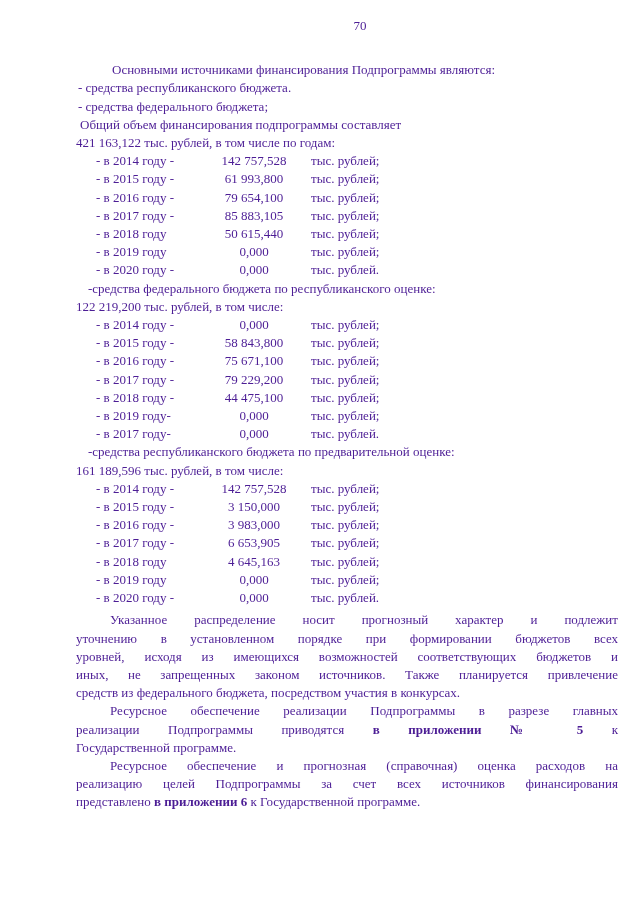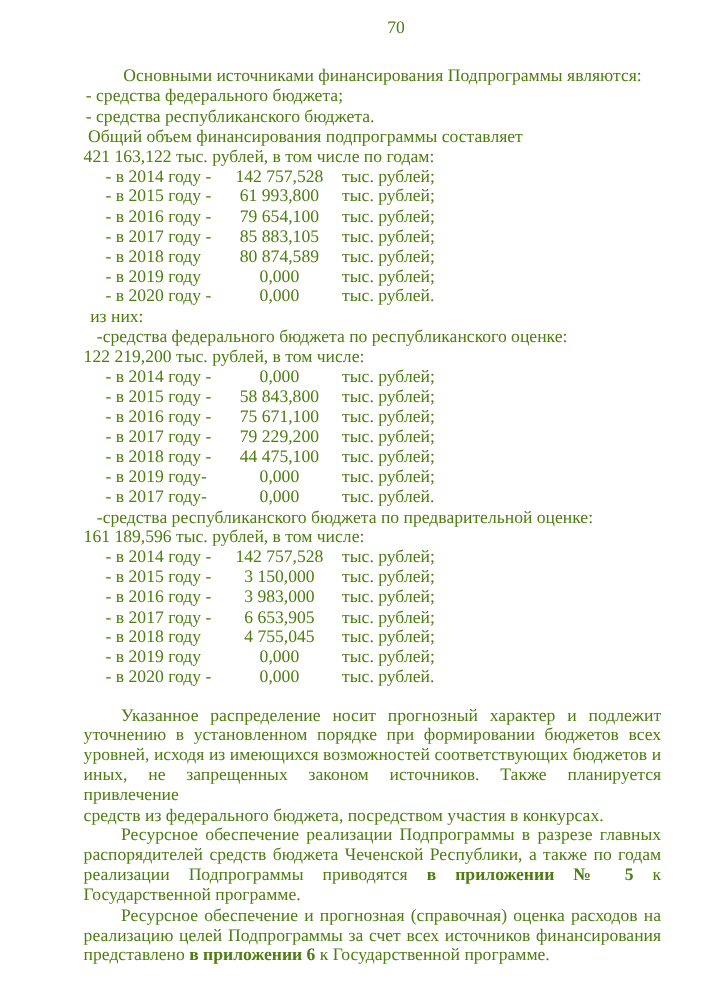--- a/index.html
+++ b/index.html
@@ -2,64 +2,64 @@
 <html><head>
 <meta charset="utf-8">
 <style>
   * { box-sizing: border-box; }
   html, body { margin: 0; padding: 0; background: #ffffff; }
   .page {
     position: relative;
     width: 640px;
     height: 905px;
     background: #ffffff;
-    color: #4d7c0f;
+    color: #4c1d95;
     font-family: "Liberation Serif", "DejaVu Serif", serif;
-    font-size: 16px;
+    font-size: 13px;
     line-height: 18.2px;
     overflow: hidden;
   }
   .page-number {
     padding-top: 17px;
     padding-left: 80px;
     text-align: center;
   }
   .content {
     margin-top: 26px;
     padding-left: 76px;
-    padding-right: 39px;
+    padding-right: 22px;
   }
   .line { white-space: nowrap; }
   .lead-indent { padding-left: 36px; }
   .ml2  { margin-left: 2px; }
   .ml6  { margin-left: 6px; }
   .ml11 { margin-left: 4px; }
   .ml12 { margin-left: 12px; }
   .frow { display: flex; }
   .frow .lbl  { flex: 0 0 108px; margin-left: 20px; white-space: nowrap; }
   .frow .num  { flex: 0 0 100px; text-align: center; white-space: nowrap; }
   .frow .unit { margin-left: 7px; white-space: nowrap; }
-  .closing { margin-top: 16px; }
+  .closing { margin-top: 4px; }
   .pline { }
   .just { text-align: justify; text-align-last: justify; }
   .pindent { padding-left: 34px; }
   .pline b { font-weight: bold; }
 </style>
 </head>
 <body>
 
 <div class="page">
 
   <div class="page-number">70</div>
 
   <div class="content">
 
     <div class="line lead-indent">Основными источниками финансирования Подпрограммы являются:</div>
+    <div class="line ml2">- средства республиканского бюджета.</div>
     <div class="line ml2">- средства федерального бюджета;</div>
-    <div class="line ml2">- средства республиканского бюджета.</div>
     <div class="line ml11">Общий объем финансирования подпрограммы составляет</div>
     <div class="line">421 163,122 тыс. рублей, в том числе по годам:</div>
 
     <div class="frow">
       <span class="lbl">- в 2014 году -</span>
       <span class="num">142 757,528</span>
       <span class="unit">тыс. рублей;</span>
     </div>
     <div class="frow">
       <span class="lbl">- в 2015 году -</span>
@@ -71,35 +71,34 @@
       <span class="num">79 654,100</span>
       <span class="unit">тыс. рублей;</span>
     </div>
     <div class="frow">
       <span class="lbl">- в 2017 году -</span>
       <span class="num">85 883,105</span>
       <span class="unit">тыс. рублей;</span>
     </div>
     <div class="frow">
       <span class="lbl">- в 2018 году</span>
-      <span class="num">80 874,589</span>
+      <span class="num">50 615,440</span>
       <span class="unit">тыс. рублей;</span>
     </div>
     <div class="frow">
       <span class="lbl">- в 2019 году</span>
       <span class="num">0,000</span>
       <span class="unit">тыс. рублей;</span>
     </div>
     <div class="frow">
       <span class="lbl">- в 2020 году -</span>
       <span class="num">0,000</span>
       <span class="unit">тыс. рублей.</span>
     </div>
 
-    <div class="line ml6">из них:</div>
 
     <div class="line ml12">-средства федерального бюджета по республиканского оценке:</div>
     <div class="line">122 219,200 тыс. рублей, в том числе:</div>
 
     <div class="frow">
       <span class="lbl">- в 2014 году -</span>
       <span class="num">0,000</span>
       <span class="unit">тыс. рублей;</span>
     </div>
     <div class="frow">
@@ -151,21 +150,21 @@
       <span class="num">3 983,000</span>
       <span class="unit">тыс. рублей;</span>
     </div>
     <div class="frow">
       <span class="lbl">- в 2017 году -</span>
       <span class="num">6 653,905</span>
       <span class="unit">тыс. рублей;</span>
     </div>
     <div class="frow">
       <span class="lbl">- в 2018 году</span>
-      <span class="num">4 755,045</span>
+      <span class="num">4 645,163</span>
       <span class="unit">тыс. рублей;</span>
     </div>
     <div class="frow">
       <span class="lbl">- в 2019 году</span>
       <span class="num">0,000</span>
       <span class="unit">тыс. рублей;</span>
     </div>
     <div class="frow">
       <span class="lbl">- в 2020 году -</span>
       <span class="num">0,000</span>
@@ -174,21 +173,20 @@
 
     <div class="closing">
 
       <div class="pline just pindent">Указанное распределение носит прогнозный характер и подлежит</div>
       <div class="pline just">уточнению в установленном порядке при формировании бюджетов всех</div>
       <div class="pline just">уровней, исходя из имеющихся возможностей соответствующих бюджетов и</div>
       <div class="pline just">иных, не запрещенных законом источников. Также планируется привлечение</div>
       <div class="pline">средств из федерального бюджета, посредством участия в конкурсах.</div>
 
       <div class="pline just pindent">Ресурсное обеспечение реализации Подпрограммы в разрезе главных</div>
-      <div class="pline just">распорядителей средств бюджета Чеченской Республики, а также по годам</div>
       <div class="pline just"><span>реализации Подпрограммы приводятся</span> <b>в приложении № 5</b> <span>к</span></div>
       <div class="pline">Государственной программе.</div>
 
       <div class="pline just pindent">Ресурсное обеспечение и прогнозная (справочная) оценка расходов на</div>
       <div class="pline just">реализацию целей Подпрограммы за счет всех источников финансирования</div>
       <div class="pline"><span>представлено</span> <b>в приложении 6</b> <span>к Государственной программе.</span></div>
 
     </div>
   </div>
 </div>

